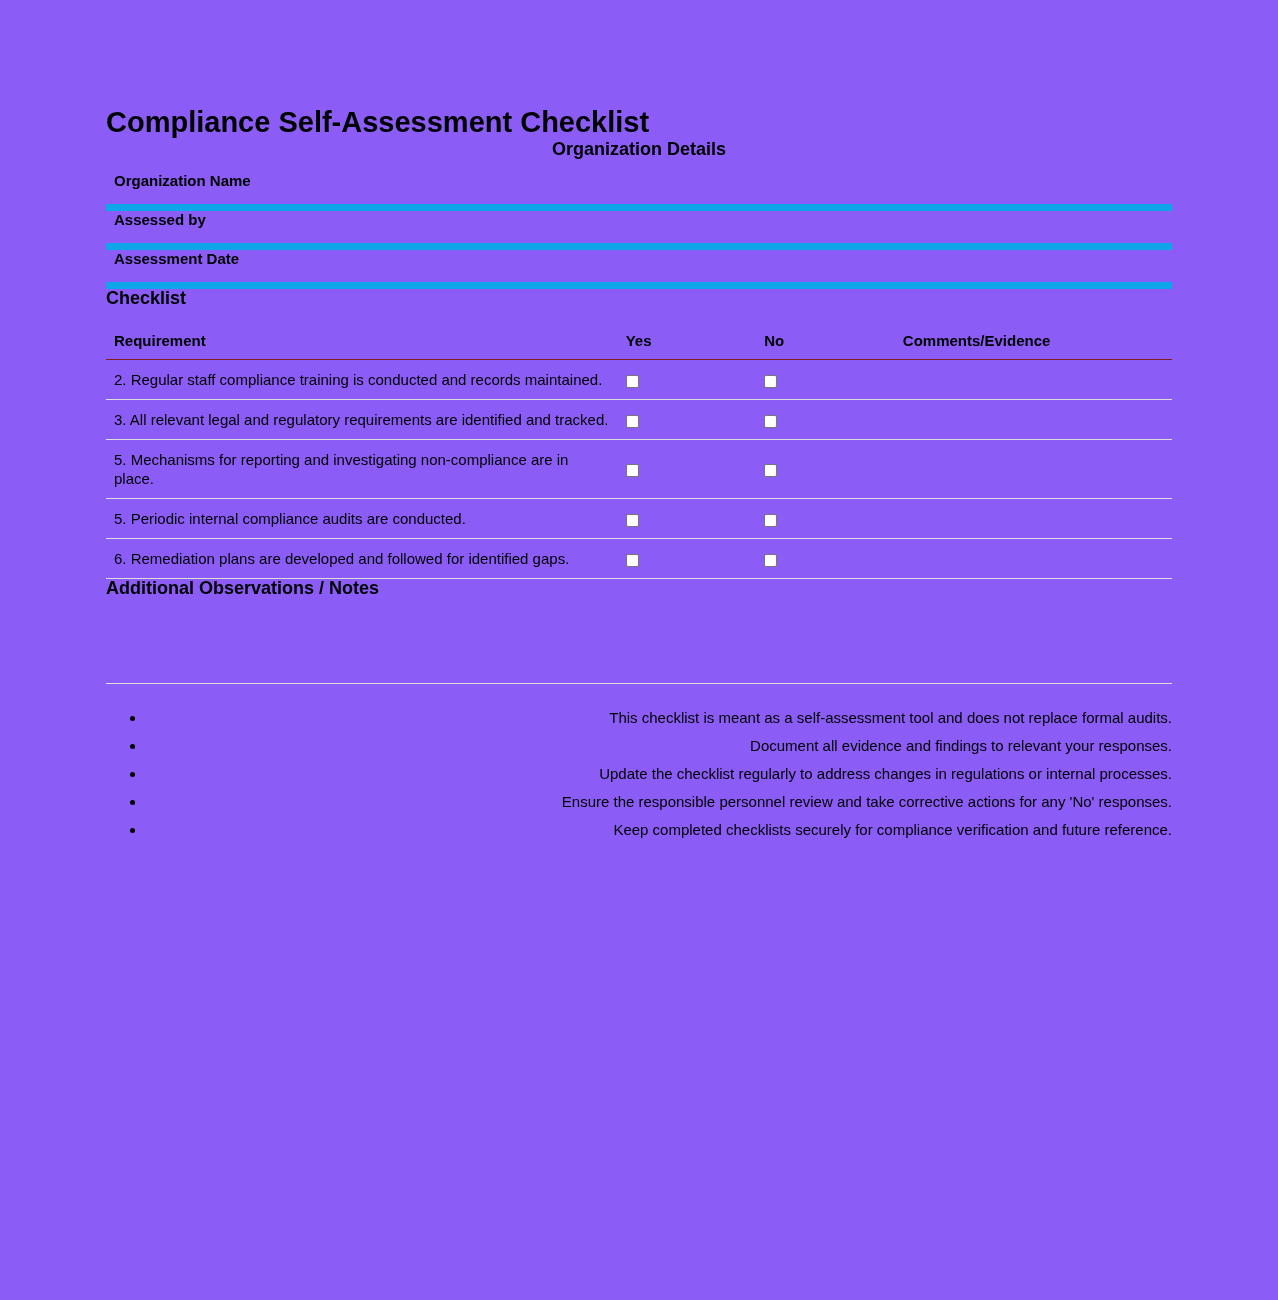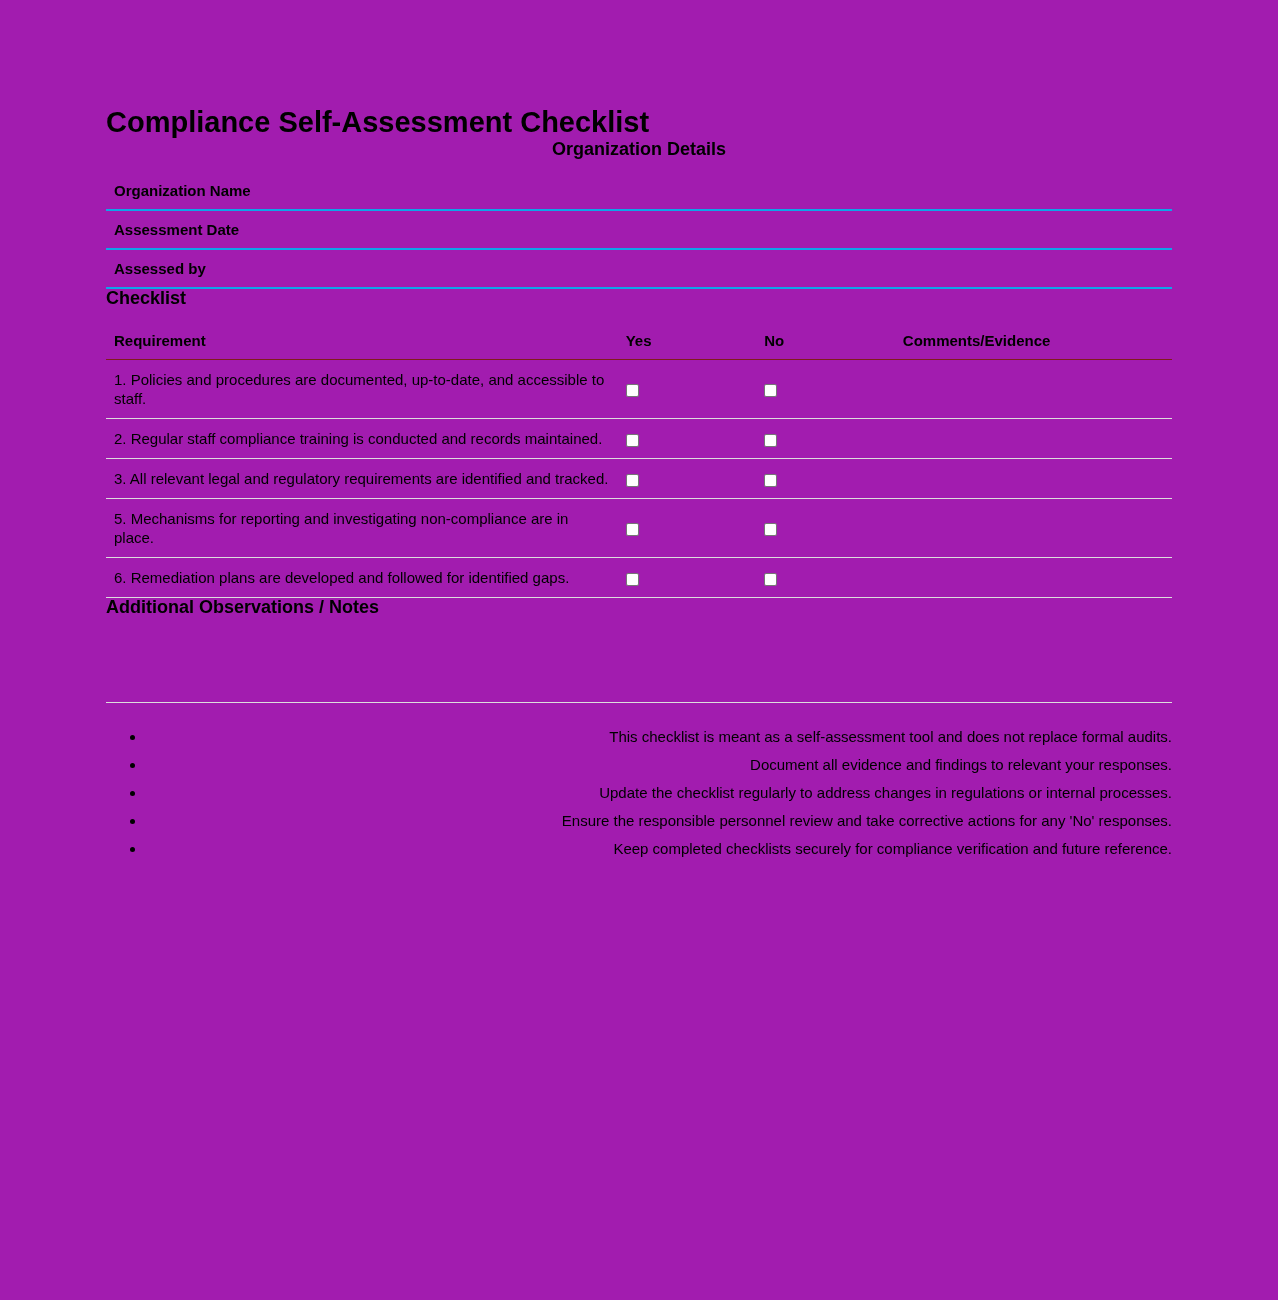--- a/index.html
+++ b/index.html
@@ -7,41 +7,41 @@
   body {
     font-family: "Liberation Sans", "DejaVu Sans", sans-serif;
     color: #000000;
     -webkit-font-smoothing: antialiased;
   }
   .page {
     width: 1278px;
     height: 1300px;
     padding: 105px 106px 0 106px;
     overflow: hidden;
-    background: #a21caf;
+    background: #8b5cf6;
   }
   h1.doc-title {
     font-size: 29px;
     line-height: 1.2;
     margin: 0;
     font-weight: bold;
   }
   h2.section-heading {
     font-size: 18px;
     line-height: 1.1;
     font-weight: bold;
     margin: 0;
   }
   .org-heading { margin-top: 40px; text-align: center; }
   .org-rows { margin-top: 12px; }
   .org-row {
     height: 39px;
-    border-bottom: 2px solid #0ea5e9;
+    border-bottom: 7px solid #0ea5e9;
     display: flex;
-    align-items: center;
+    align-items: flex-start;
     padding: 0 8px;
   }
   .org-label {
     font-size: 15px;
     font-weight: bold;
   }
   .org-value { flex: 1; }
 
   .checklist-heading { margin-top: 37px; }
   table.checklist {
@@ -102,25 +102,25 @@
 
   <h1 class="doc-title">Compliance Self-Assessment Checklist</h1>
 
   <h2 class="section-heading org-heading">Organization Details</h2>
   <div class="org-rows">
     <div class="org-row">
       <span class="org-label">Organization Name</span>
       <span class="org-value"></span>
     </div>
     <div class="org-row">
-      <span class="org-label">Assessment Date</span>
+      <span class="org-label">Assessed by</span>
       <span class="org-value"></span>
     </div>
     <div class="org-row">
-      <span class="org-label">Assessed by</span>
+      <span class="org-label">Assessment Date</span>
       <span class="org-value"></span>
     </div>
   </div>
 
   <h2 class="section-heading checklist-heading">Checklist</h2>
   <table class="checklist">
     <colgroup>
       <col class="col-req">
         <col class="col-yes">
         <col class="col-no">
@@ -129,39 +129,39 @@
     <thead>
       <tr>
         <th>Requirement</th>
         <th>Yes</th>
         <th>No</th>
         <th>Comments/Evidence</th>
       </tr>
     </thead>
     <tbody>
       <tr>
-        <td>1. Policies and procedures are documented, up-to-date, and accessible to staff.</td>
-        <td><span class="checkbox"></span></td>
-        <td><span class="checkbox"></span></td>
-        <td></td>
-      </tr>
-      <tr>
         <td>2. Regular staff compliance training is conducted and records maintained.</td>
         <td><span class="checkbox"></span></td>
         <td><span class="checkbox"></span></td>
         <td></td>
       </tr>
       <tr>
         <td>3. All relevant legal and regulatory requirements are identified and tracked.</td>
         <td><span class="checkbox"></span></td>
         <td><span class="checkbox"></span></td>
         <td></td>
       </tr>
       <tr>
         <td>5. Mechanisms for reporting and investigating non-compliance are in place.</td>
+        <td><span class="checkbox"></span></td>
+        <td><span class="checkbox"></span></td>
+        <td></td>
+      </tr>
+      <tr>
+        <td>5. Periodic internal compliance audits are conducted.</td>
         <td><span class="checkbox"></span></td>
         <td><span class="checkbox"></span></td>
         <td></td>
       </tr>
       <tr>
         <td>6. Remediation plans are developed and followed for identified gaps.</td>
         <td><span class="checkbox"></span></td>
         <td><span class="checkbox"></span></td>
         <td></td>
       </tr>

